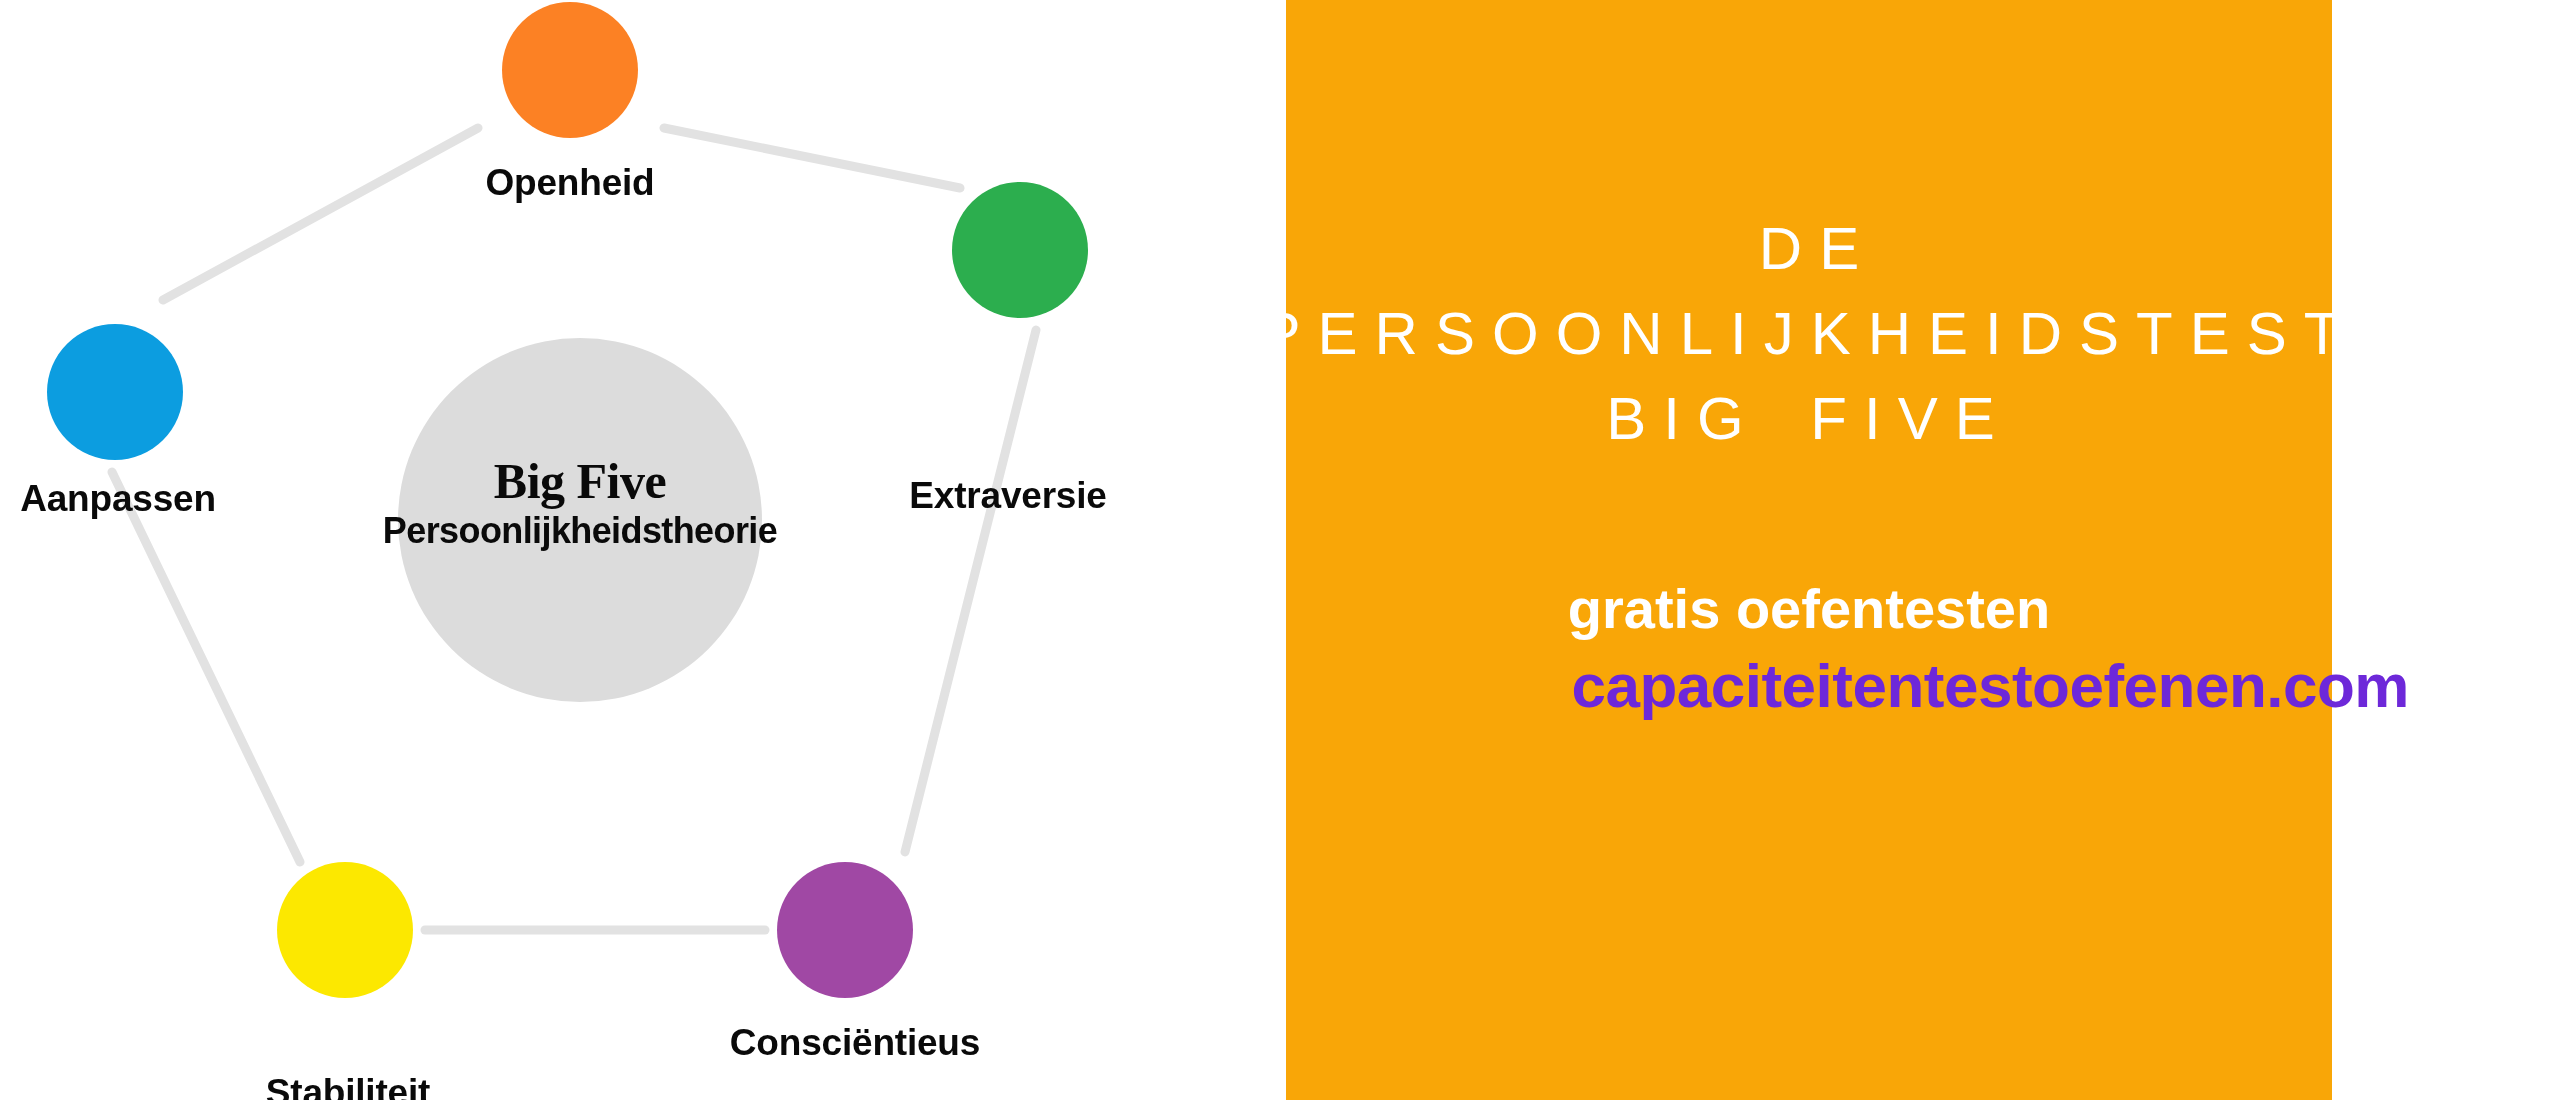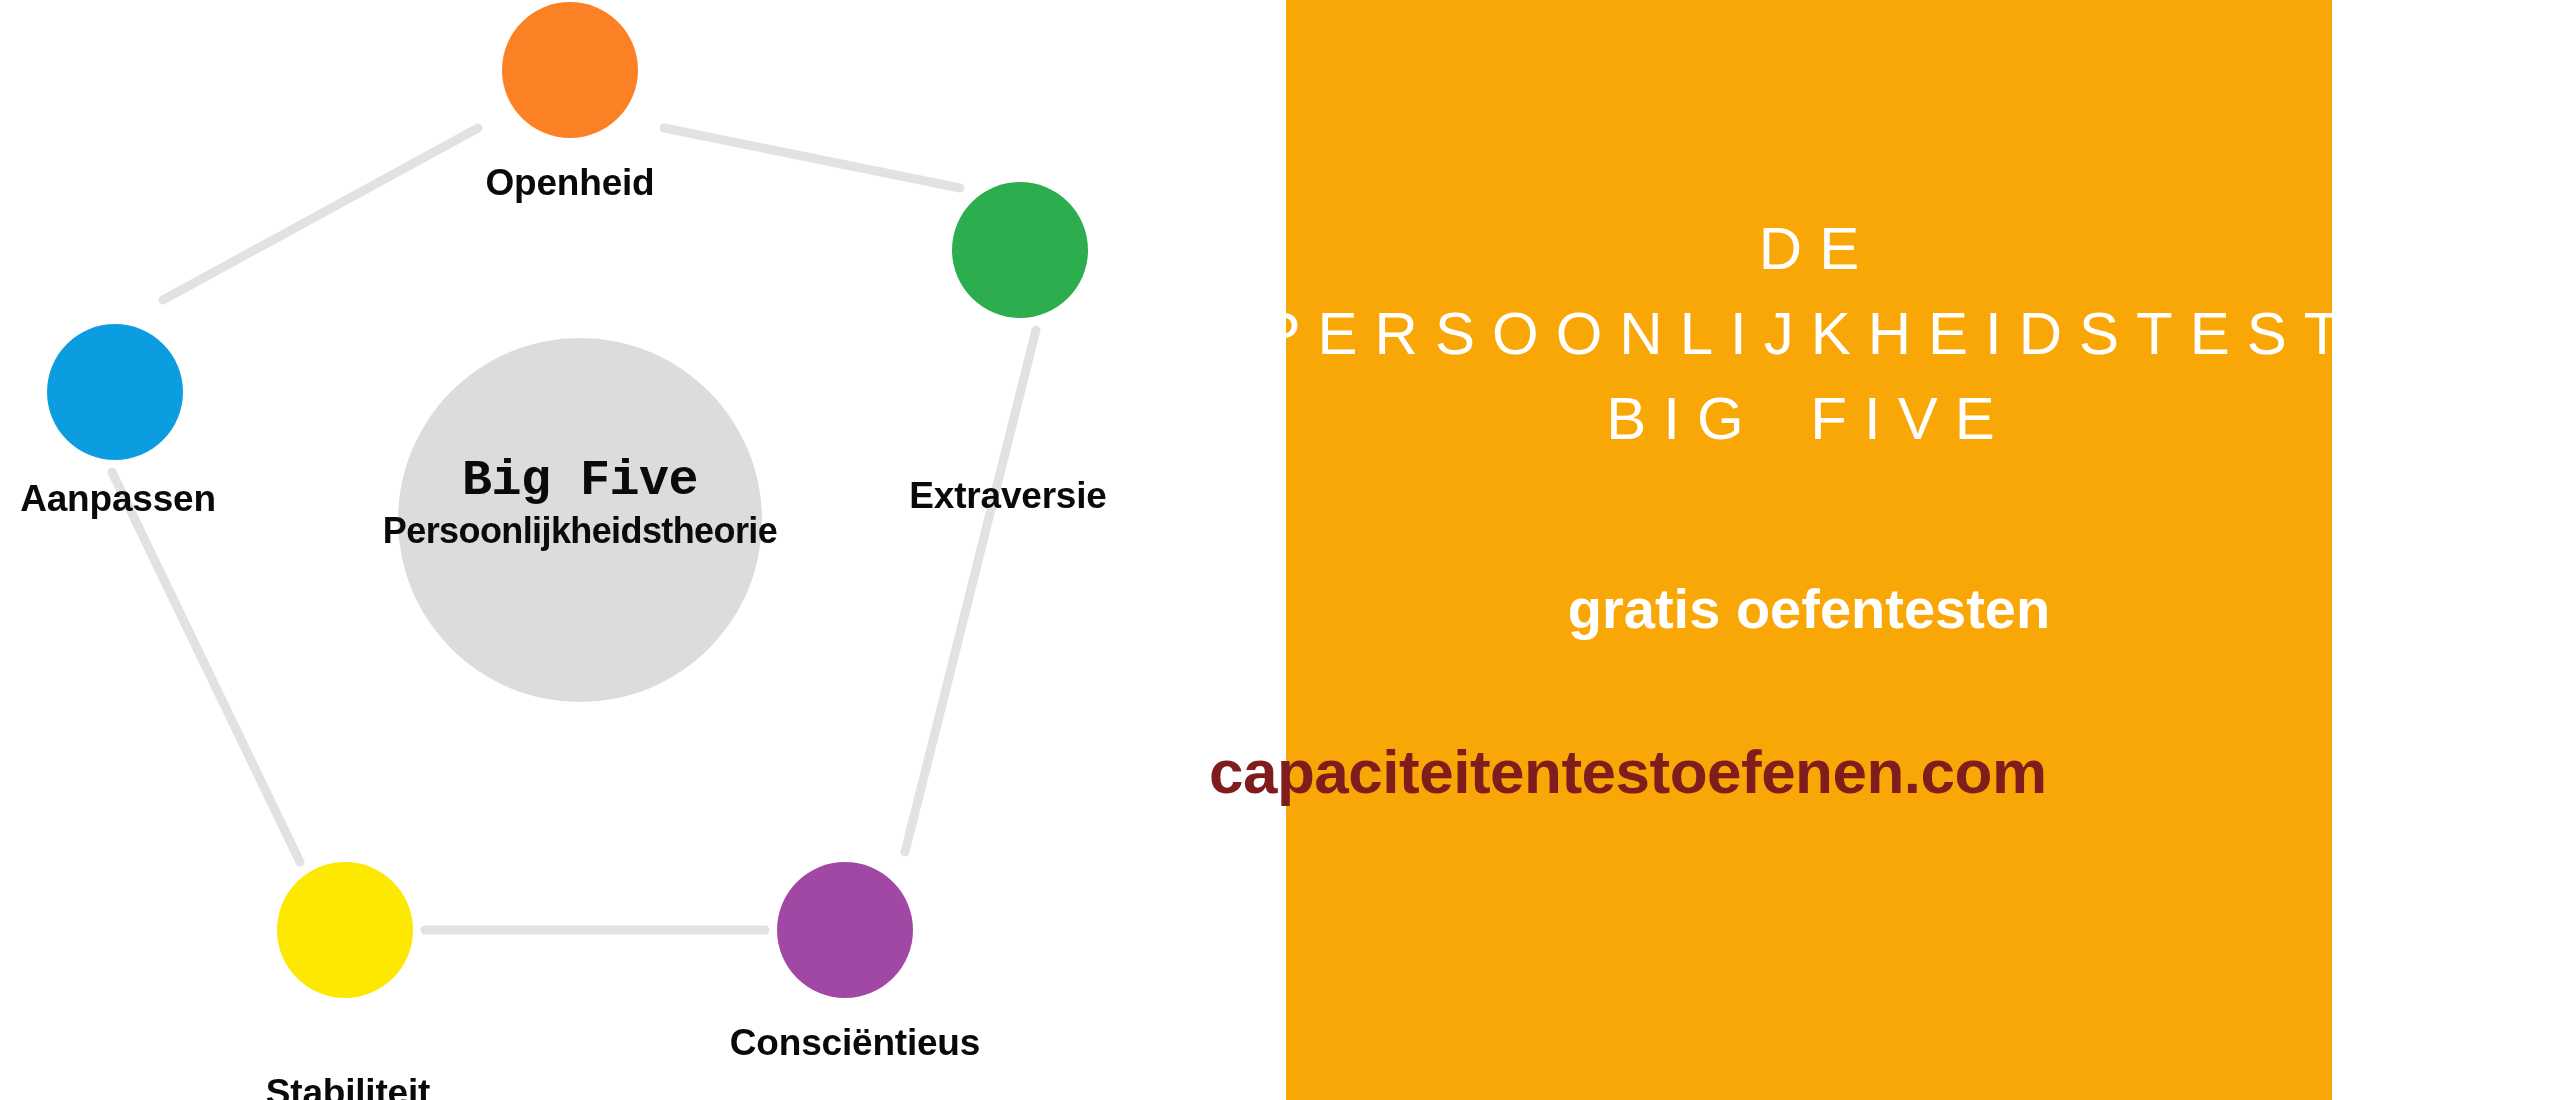--- a/index.html
+++ b/index.html
@@ -56,21 +56,21 @@
   #center-text-block {
     position: absolute;
     left: 580px;
     top: 452px;
     transform: translateX(-50%);
     text-align: center;
     white-space: nowrap;
     pointer-events: none;
   }
   #center-title {
-    font-family: Liberation Mono, monospace;
+    font-family: Liberation Serif, serif;
     font-weight: bold;
     font-size: 50px;
     line-height: 58px;
     color: #0a0a0a;
     letter-spacing: -0.5px;
   }
   #center-subtitle {
     font-family: "Liberation Sans", "DejaVu Sans", sans-serif;
     font-weight: bold;
     font-size: 36px;
@@ -113,24 +113,23 @@
     text-align: center;
     color: #ffffff;
     font-family: "Liberation Sans", "DejaVu Sans", sans-serif;
     font-weight: bold;
     font-size: 56px;
     line-height: 84px;
     letter-spacing: 0px;
   }
 
   #promo-url {
-    margin-top: 86px;
     width: 1200px;
-    text-align: left;
-    color: #7f1d1d;
+    text-align: right;
+    color: #6d28d9;
     font-family: "Liberation Sans", "DejaVu Sans", sans-serif;
     font-weight: bold;
     font-size: 62px;
     line-height: 70px;
     letter-spacing: -0.5px;
   }
 </style>
 </head>
 <body>
 

